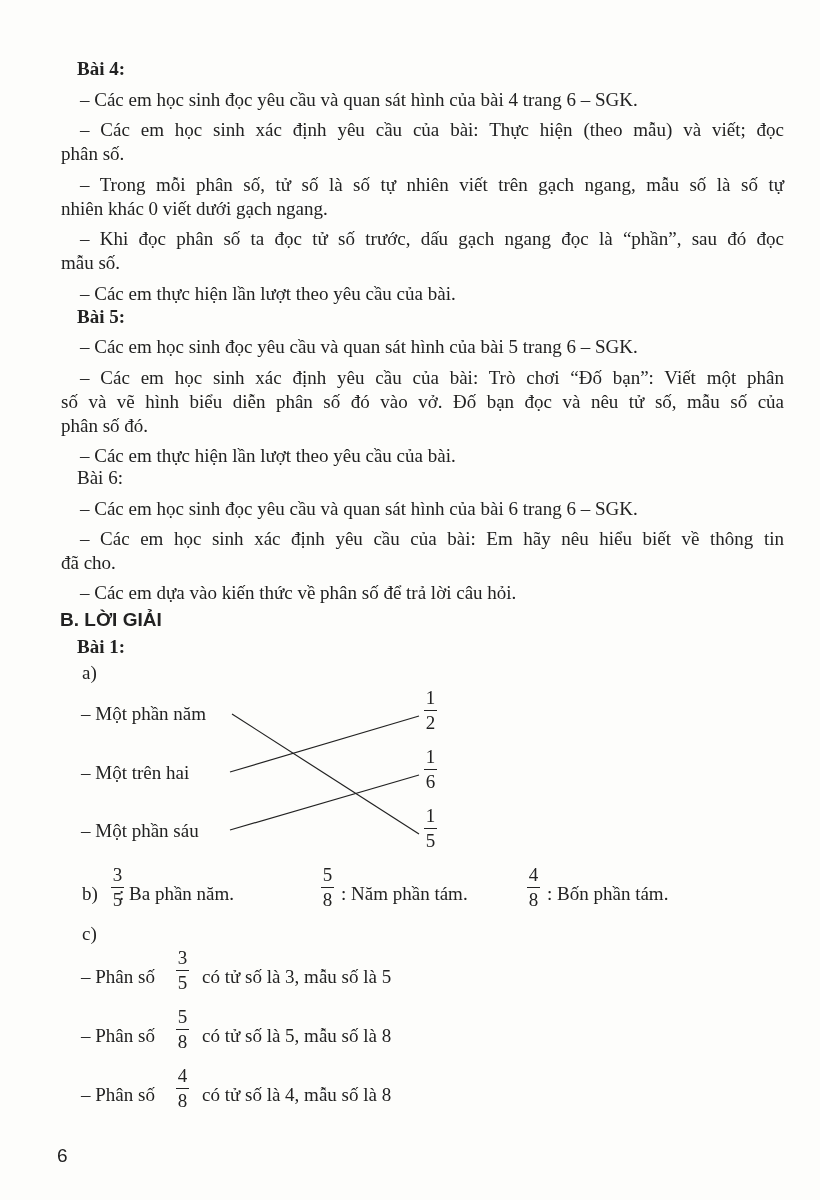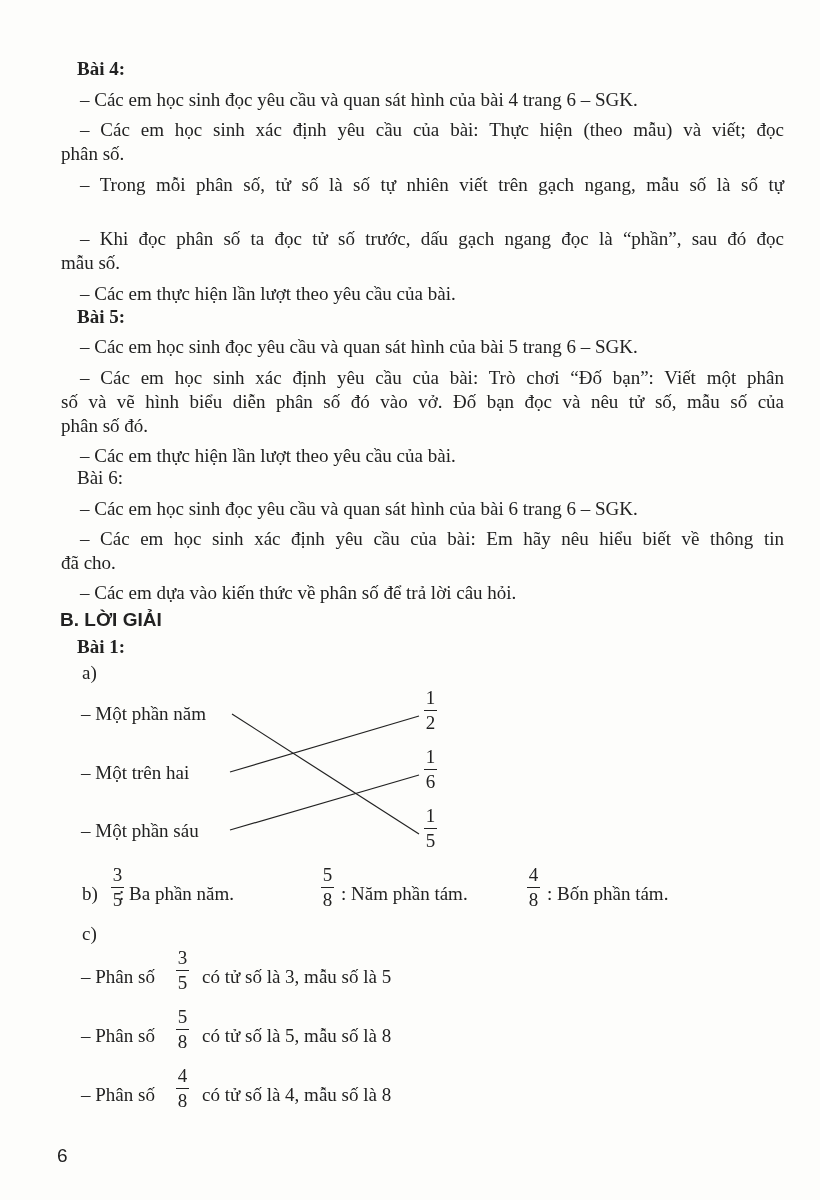--- a/index.html
+++ b/index.html
@@ -21,20 +21,21 @@
 </head>
 <body>
 
 <div class="page">
 
   <div class="h" style="top:58px">Bài 4:</div>
   <div class="line ind" style="top:89px">– Các em học sinh đọc yêu cầu và quan sát hình của bài 4 trang 6 – SGK.</div>
   <div class="line ind" style="top:119px; width:704px; text-align-last:justify;">– Các em học sinh xác định yêu cầu của bài: Thực hiện (theo mẫu) và viết; đọc</div>
   <div class="line cont" style="top:143px">phân số.</div>
   <div class="line ind" style="top:174px; width:704px; text-align-last:justify;">– Trong mỗi phân số, tử số là số tự nhiên viết trên gạch ngang, mẫu số là số tự</div>
+  <div class="line cont" style="top:198px">nhiên khác 0 viết dưới gạch ngang.</div>
   <div class="line ind" style="top:228px; width:704px; text-align-last:justify;text-align:center;">– Khi đọc phân số ta đọc tử số trước, dấu gạch ngang đọc là “phần”, sau đó đọc</div>
   <div class="line cont" style="top:252px">mẫu số.</div>
   <div class="line ind" style="top:283px">– Các em thực hiện lần lượt theo yêu cầu của bài.</div>
 
   <div class="h" style="top:306px">Bài 5:</div>
   <div class="line ind" style="top:336px">– Các em học sinh đọc yêu cầu và quan sát hình của bài 5 trang 6 – SGK.</div>
   <div class="line ind" style="top:367px; width:704px; text-align-last:justify;">– Các em học sinh xác định yêu cầu của bài: Trò chơi “Đố bạn”: Viết một phân</div>
   <div class="line cont" style="top:391px; width:723px; text-align-last:justify;">số và vẽ hình biểu diễn phân số đó vào vở. Đố bạn đọc và nêu tử số, mẫu số của</div>
   <div class="line cont" style="top:415px">phân số đó.</div>
   <div class="line ind" style="top:445px">– Các em thực hiện lần lượt theo yêu cầu của bài.</div>

